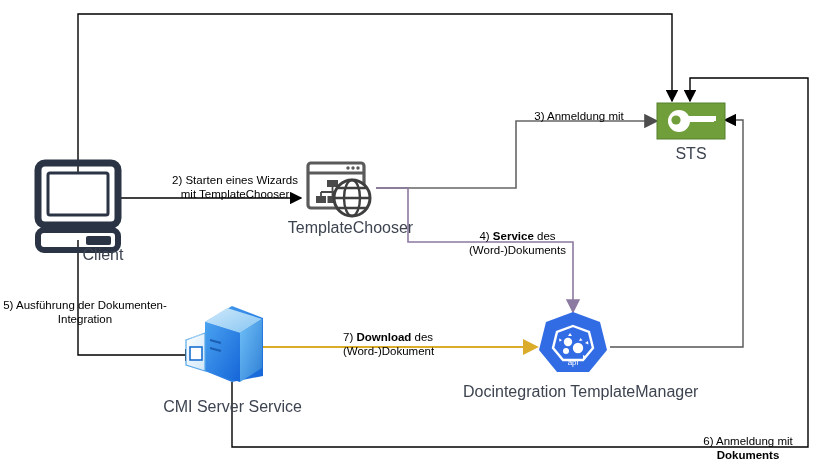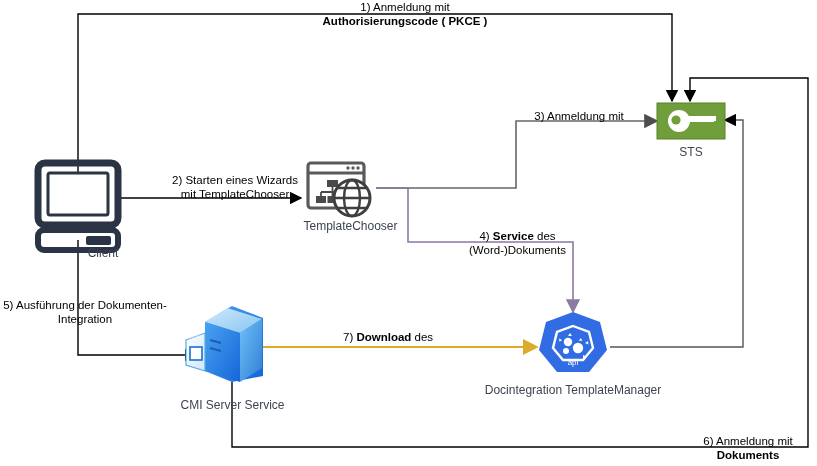--- a/index.html
+++ b/index.html
@@ -1,19 +1,19 @@
 <!DOCTYPE html>
 <html><head>
 <meta charset="utf-8">
 <style>
   html,body{margin:0;padding:0;background:#ffffff;}
   body{font-family:"Liberation Sans",sans-serif;}
   #canvas{position:relative;width:817px;height:466px;background:#ffffff;overflow:hidden;}
   svg.layer{position:absolute;left:0;top:0;width:817px;height:466px;}
-  .node-label{position:absolute;font-size:12px;color:#2b2b2b;white-space:nowrap;text-align:center;}
+  .node-label{position:absolute;font-size:16px;color:#2b2b2b;white-space:nowrap;text-align:center;}
   .edge-label{position:absolute;font-size:11.5px;color:#000;line-height:14px;white-space:nowrap;}
   .edge-label .b{font-weight:bold;}
   .edge-label.ctr{text-align:center;}
 </style>
 </head>
 <body>
 
 <div id="canvas">
 
   <svg class="layer" viewBox="0 0 817 466">
@@ -149,24 +149,20 @@
   <div class="node-label" style="left:58px;top:246px;width:90px;color:#3d4450;">Client</div>
 
   <div class="node-label" style="left:278px;top:219px;width:145px;color:#3d4450;">TemplateChooser</div>
 
   <div class="node-label" style="left:651px;top:145px;width:80px;color:#3d4450;">STS</div>
 
   <div class="node-label" style="left:463px;top:383px;width:220px;color:#3d4450;">Docintegration TemplateManager</div>
 
   <div class="node-label" style="left:155px;top:398px;width:155px;color:#3d4450;">CMI Server Service</div>
 
-  <div class="edge-label ctr" style="left:260px;top:0px;width:290px;">
-    <div>1) Anmeldung mit</div>
-    <div class="b">Authorisierungscode ( PKCE )</div>
-  </div>
 
   <div class="edge-label ctr" style="left:135px;top:173px;width:200px;">
     <div>2)  Starten eines Wizards</div>
     <div>mit TemplateChooser</div>
   </div>
 
   <div class="edge-label ctr" style="left:508px;top:109px;width:142px;">
     <div>3) Anmeldung mit</div>
   </div>
 
@@ -180,15 +176,16 @@
     <div>Integration</div>
   </div>
 
   <div class="edge-label ctr" style="left:680px;top:434px;width:136px;">
     <div>6) Anmeldung mit</div>
     <div class="b">Dokuments</div>
   </div>
 
   <div class="edge-label" style="left:343px;top:330px;width:160px;">
     <div><span>7) </span><span class="b">Download</span><span> des</span></div>
+    <div>(Word-)Dokument</div>
   </div>
 
 </div>
 
 </body></html>

